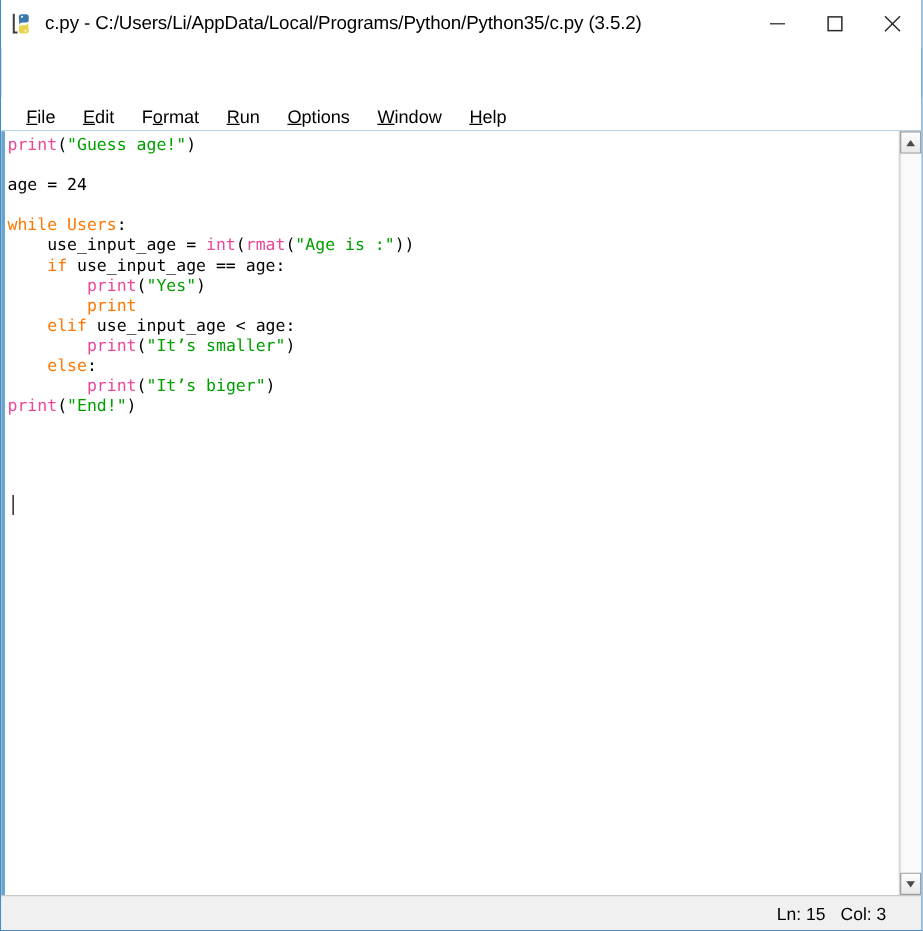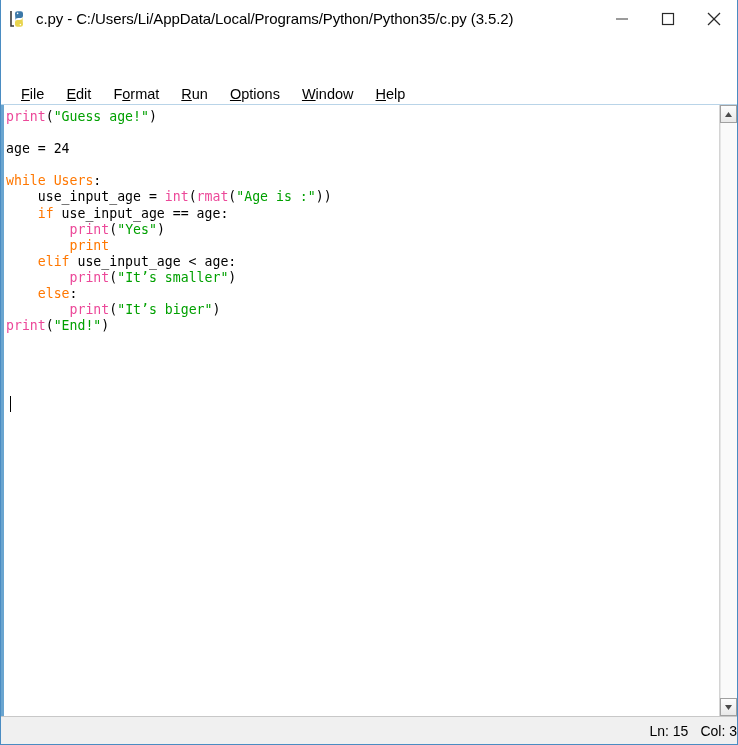--- a/index.html
+++ b/index.html
@@ -178,21 +178,21 @@
 
   
   .statusbar {
     height: 28px;
     min-height: 28px;
     background: #f0f0f0;
     border-top: 1px solid #c8c8c8;
     display: flex;
     align-items: center;
     justify-content: flex-end;
-    padding-right: 0;
+    padding-right: 28px;
     box-sizing: border-box;
   }
   .status-text {
     font-size: 14px;
     color: #000000;
     font-family: "Liberation Sans", sans-serif;
     white-space: pre;
   }
   .status-sep { display: inline-block; width: 12px; }
 </style>

